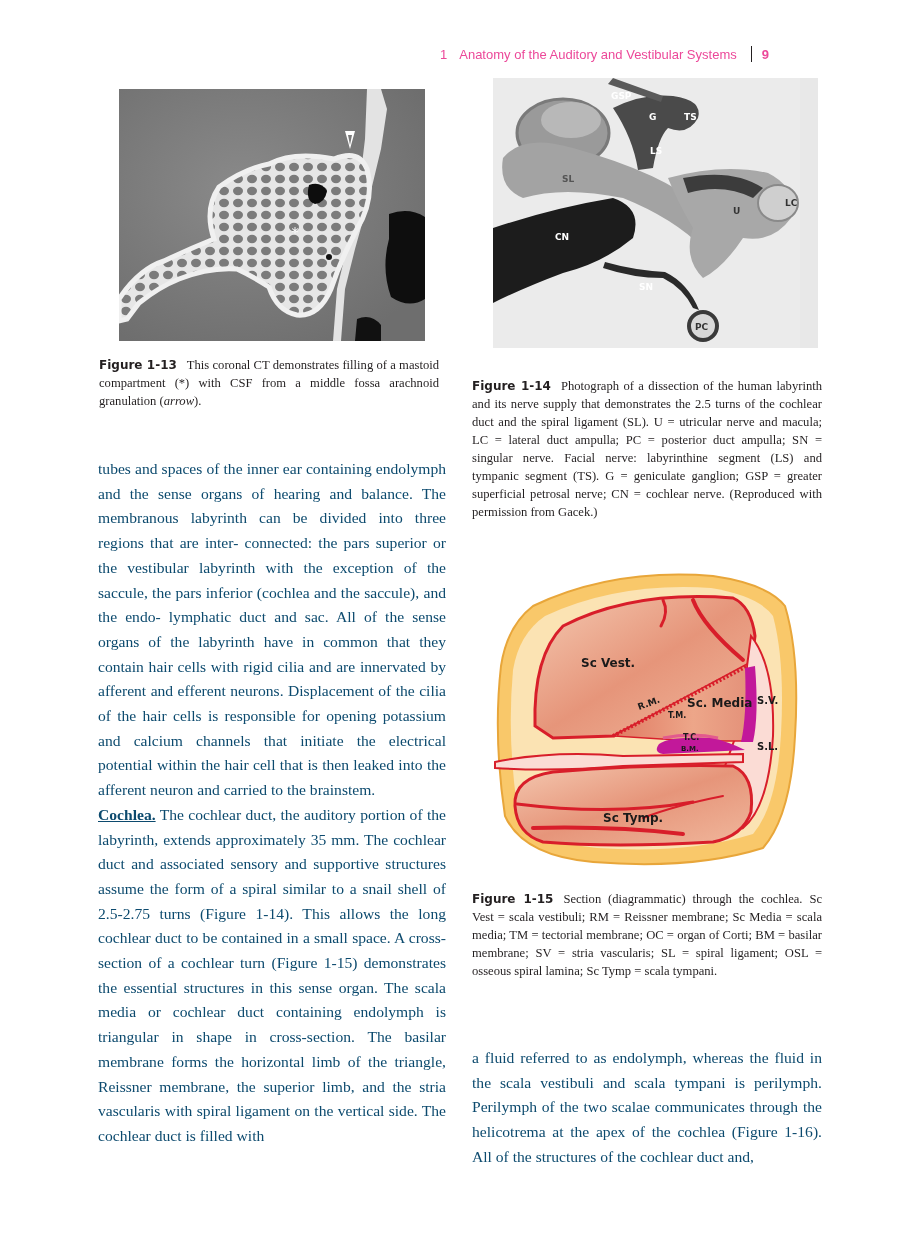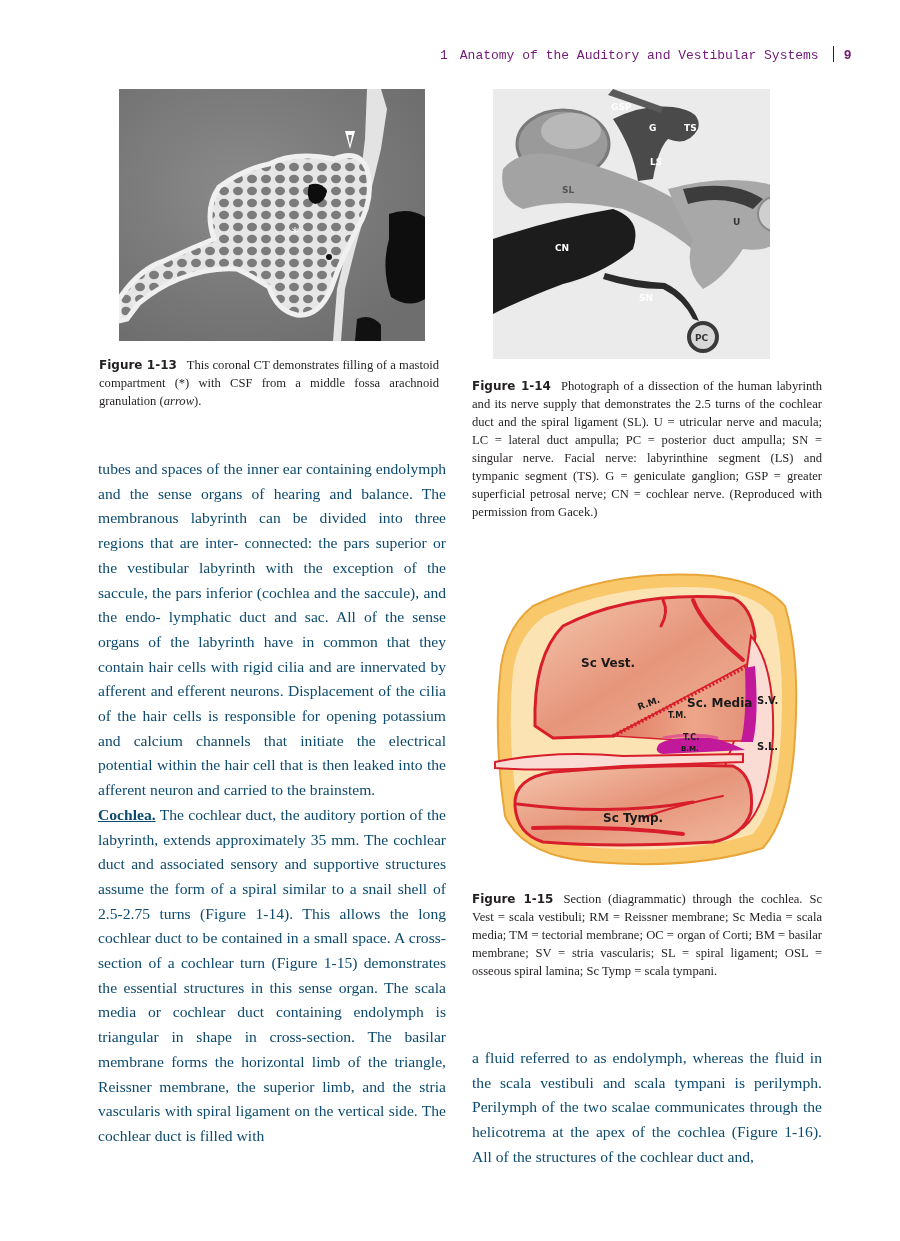--- a/index.html
+++ b/index.html
@@ -1,28 +1,28 @@
 <!DOCTYPE html>
 <html><head>
 <meta charset="utf-8">
 <style>
   html, body { margin: 0; padding: 0; background: #ffffff; }
   body { width: 900px; height: 1241px; position: relative; overflow: hidden; color: #231f20; }
   .running-head {
     position: absolute; top: 46px; right: 80px; left: 440px;
-    text-align: right; font-family: Liberation Mono, monospace; font-size: 13px; color: #701a75;
+    text-align: left; font-family: Liberation Sans, sans-serif; font-size: 13px; color: #ec4899;
     white-space: nowrap;
   }
   .running-head .chapnum { margin-right: 12px; }
   .running-head .sep { display: inline-block; width: 1px; height: 16px; background: #231f20; vertical-align: -3px; margin: 0 10px 0 14px; }
   .running-head .pagenum { font-weight: bold; }
 
   .fig { position: absolute; overflow: hidden; }
   #fig13 { left: 119px; top: 89px; width: 306px; height: 252px; background: #7d7d7d; }
-  #fig14 { left: 493px; top: 89px; width: 277px; height: 270px; background: #e8e8e8; }
+  #fig14 { left: 493px; top: 78px; width: 325px; height: 270px; background: #e8e8e8; }
   #fig15 { left: 493px; top: 566px; width: 307px; height: 302px; text-align: right; }
 
   .caption {
     position: absolute; font-family: "Liberation Serif", serif; font-size: 12.6px; line-height: 18px;
     text-align: justify; color: #231f20;
   }
   .caption .figlabel { font-family: "DejaVu Sans", sans-serif; font-weight: bold; font-size: 12px; margin-right: 10px; }
   #cap13 { left: 99px; top: 356px; width: 340px; }
   #cap14 { left: 472px; top: 377px; width: 350px; }
   #cap15 { left: 472px; top: 890px; width: 350px; }

